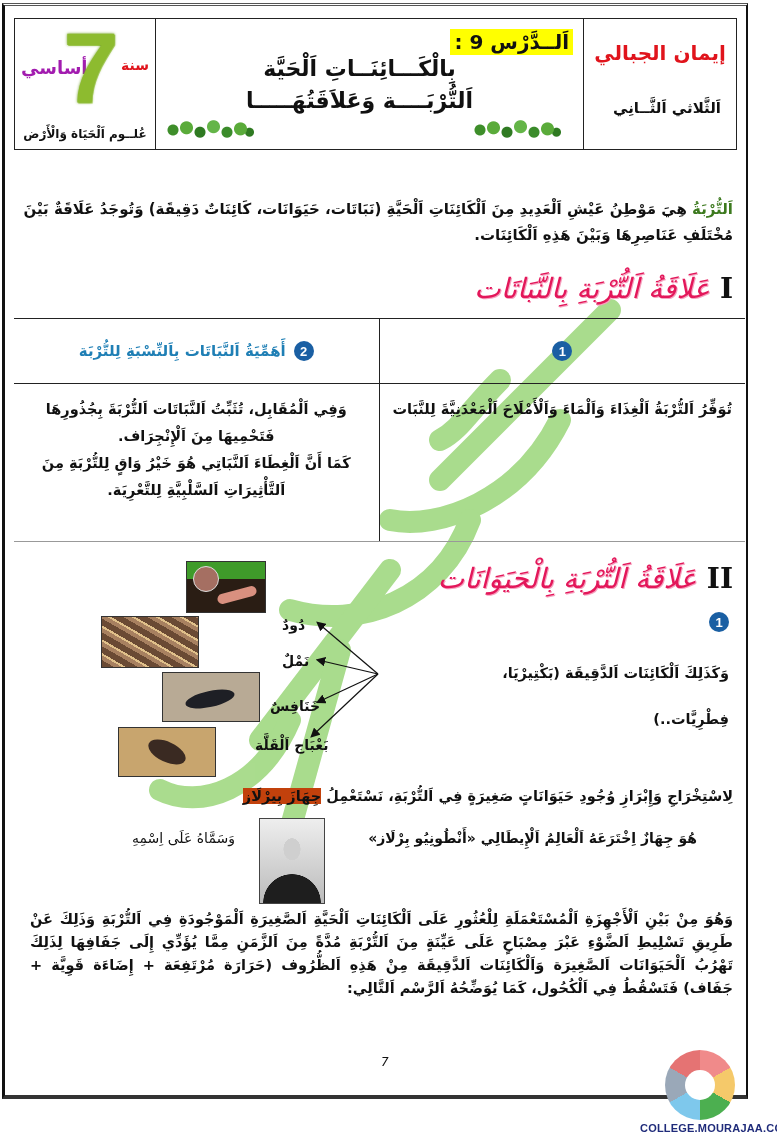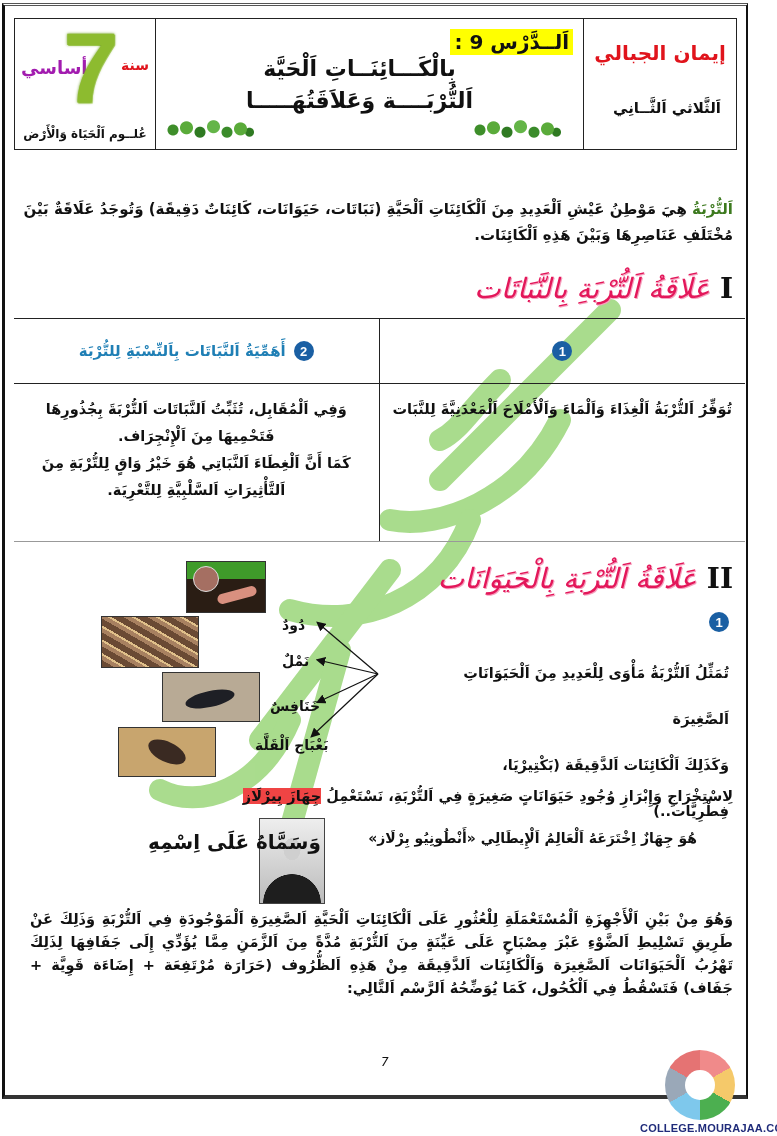--- a/index.html
+++ b/index.html
@@ -70,23 +70,23 @@
   .photo-worm::before { content: ""; position: absolute; left: 6px; top: 4px; width: 24px; height: 24px; border-radius: 50%; background: #a56f62; border: 1px solid #ddd; }
   .photo-ants { left: 101px; top: 616px; width: 98px; height: 52px; background: repeating-linear-gradient(30deg, #6a4a34 0 6px, #a78060 6px 10px, #e0c08a 10px 12px); }
   .photo-beetle { left: 162px; top: 672px; width: 98px; height: 50px; background: #b8aa95; }
   .photo-beetle::after { content: ""; position: absolute; left: 22px; top: 18px; width: 50px; height: 16px; border-radius: 50%; background: #1e1f25; transform: rotate(-12deg); }
   .photo-woodlouse { left: 118px; top: 727px; width: 98px; height: 50px; background: #c8a56e; }
   .photo-woodlouse::after { content: ""; position: absolute; left: 28px; top: 14px; width: 40px; height: 20px; border-radius: 50%; background: #3a2a22; transform: rotate(25deg); }
   .label { position: absolute; font-weight: bold; font-size: 14px; }
   .arrows { position: absolute; left: 260px; top: 610px; width: 130px; height: 150px; }
 
   .berlese { position: absolute; right: 44px; top: 788px; font-size: 14.5px; font-weight: bold; text-align: right; }
-  .berlese .hl { background: #ef4444; }
+  .berlese .hl { background: #c2410c; }
   .inventor { position: absolute; right: 80px; top: 830px; font-size: 14px; text-align: right; font-weight: 600; margin-left: 44px; }
-  .named { position: absolute; left: 148px; top: 830px; font-size: 20px; font-weight: 700; }
+  .named { position: absolute; left: 132px; top: 830px; font-size: 14px; font-weight: 400; }
   .portrait { position: absolute; left: 259px; top: 818px; width: 64px; height: 84px; border: 1px solid #444;
               background: radial-gradient(ellipse 14px 18px at 50% 36%, #cfcfcf 0 60%, transparent 62%),
                           radial-gradient(ellipse 30px 30px at 50% 100%, #1e1e1e 0 95%, transparent 97%),
                           linear-gradient(#eee, #bbb); }
   .para { position: absolute; left: 30px; right: 44px; top: 908px; font-size: 14.5px; line-height: 23px; text-align: justify; text-align-last: right; font-weight: 600; }
   .para b { font-weight: 900; }
   .pagenum { position: absolute; left: 381px; top: 1055px; font-style: italic; font-size: 12px; }
   .logo { position: absolute; left: 665px; top: 1050px; width: 70px; height: 70px; border-radius: 50%;
           background: conic-gradient(#f08a8a 0 60deg, #f5c96a 60deg 120deg, #4caf50 120deg 180deg, #7ec8ec 180deg 240deg, #9aa8b8 240deg 300deg, #e57373 300deg 360deg); }
   .logo::after { content: ""; position: absolute; left: 20px; top: 20px; width: 30px; height: 30px; border-radius: 50%; background: #fff; }
@@ -164,21 +164,20 @@
 <div class="sec-title" style="top:562px;">
   <span class="sec-num">II</span>
   <span class="sec-text ar">عَلَاقَةُ اَلتُّرْبَةِ بِالْحَيَوَانَات</span>
 </div>
 
 <div class="subhead">
   <span class="badge">1</span>
 </div>
 
 <div class="animals-text ar">
-  <div><span>تُمَثِّلُ اَلتُّرْبَةُ مَأْوَى لِلْعَدِيدِ مِنَ </span><b>اَلْحَيَوَانَاتِ اَلصَّغِيرَة</b></div>
   <div><span>وَكَذَلِكَ </span><b>اَلْكَائِنَات اَلدَّقِيقَة (بَكْتِيرْيَا، فِطْرِيَّات..)</b></div>
 </div>
 
 <div class="photo photo-worm"></div>
 <div class="photo photo-ants"></div>
 <div class="photo photo-beetle"></div>
 <div class="photo photo-woodlouse"></div>
 
 <span class="label ar" style="left:282px;top:617px;">دُودٌ</span>
 <span class="label ar" style="left:282px;top:653px;">نَمْلٌ</span>

